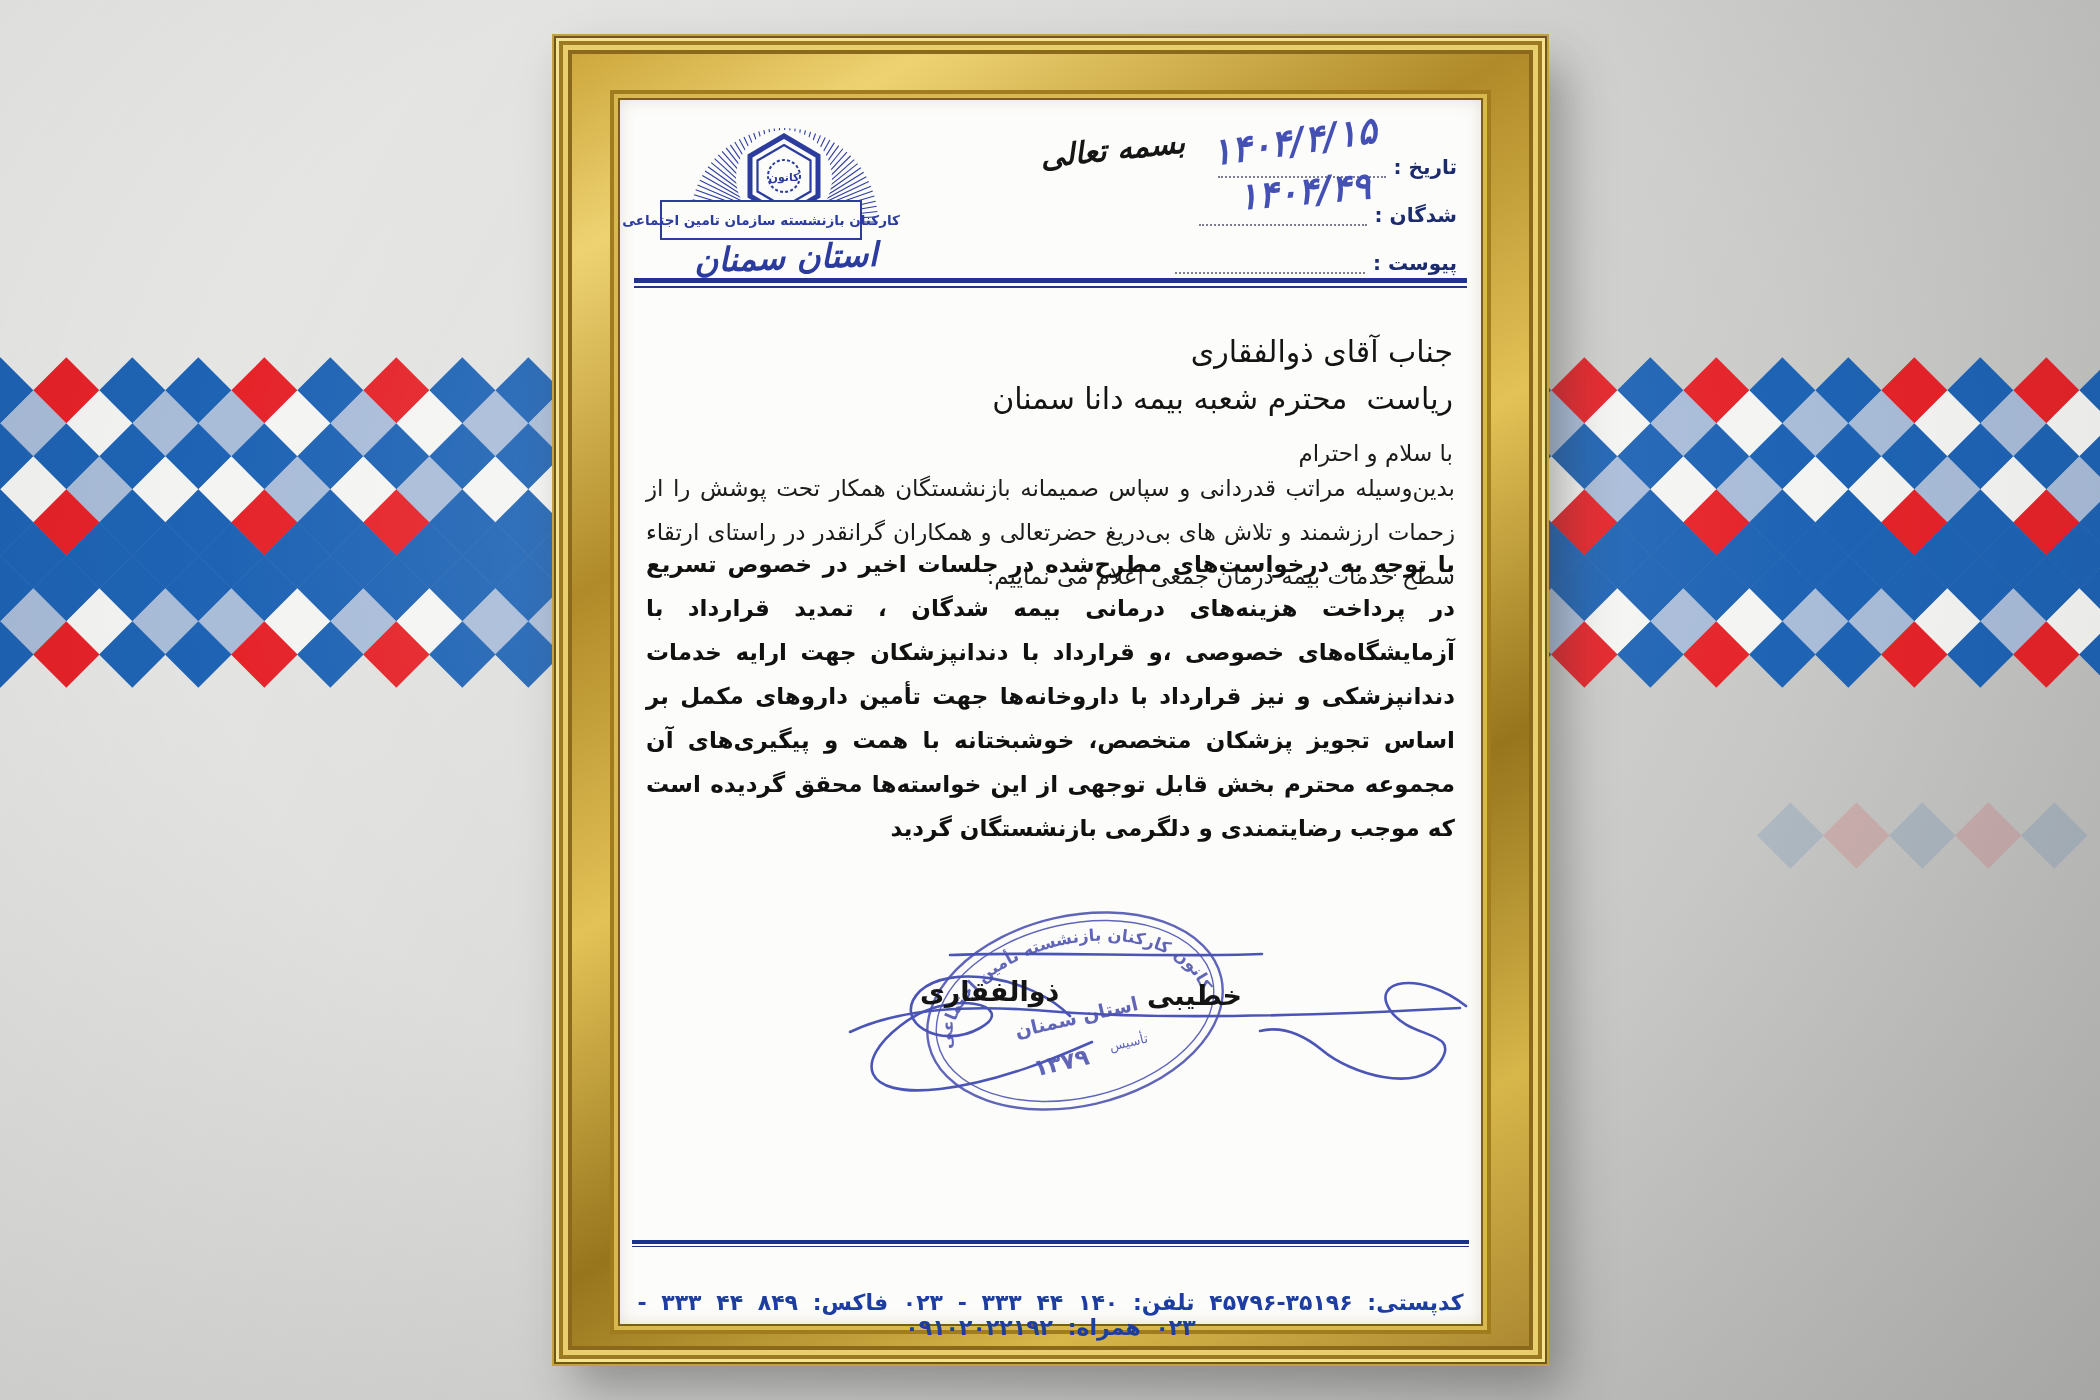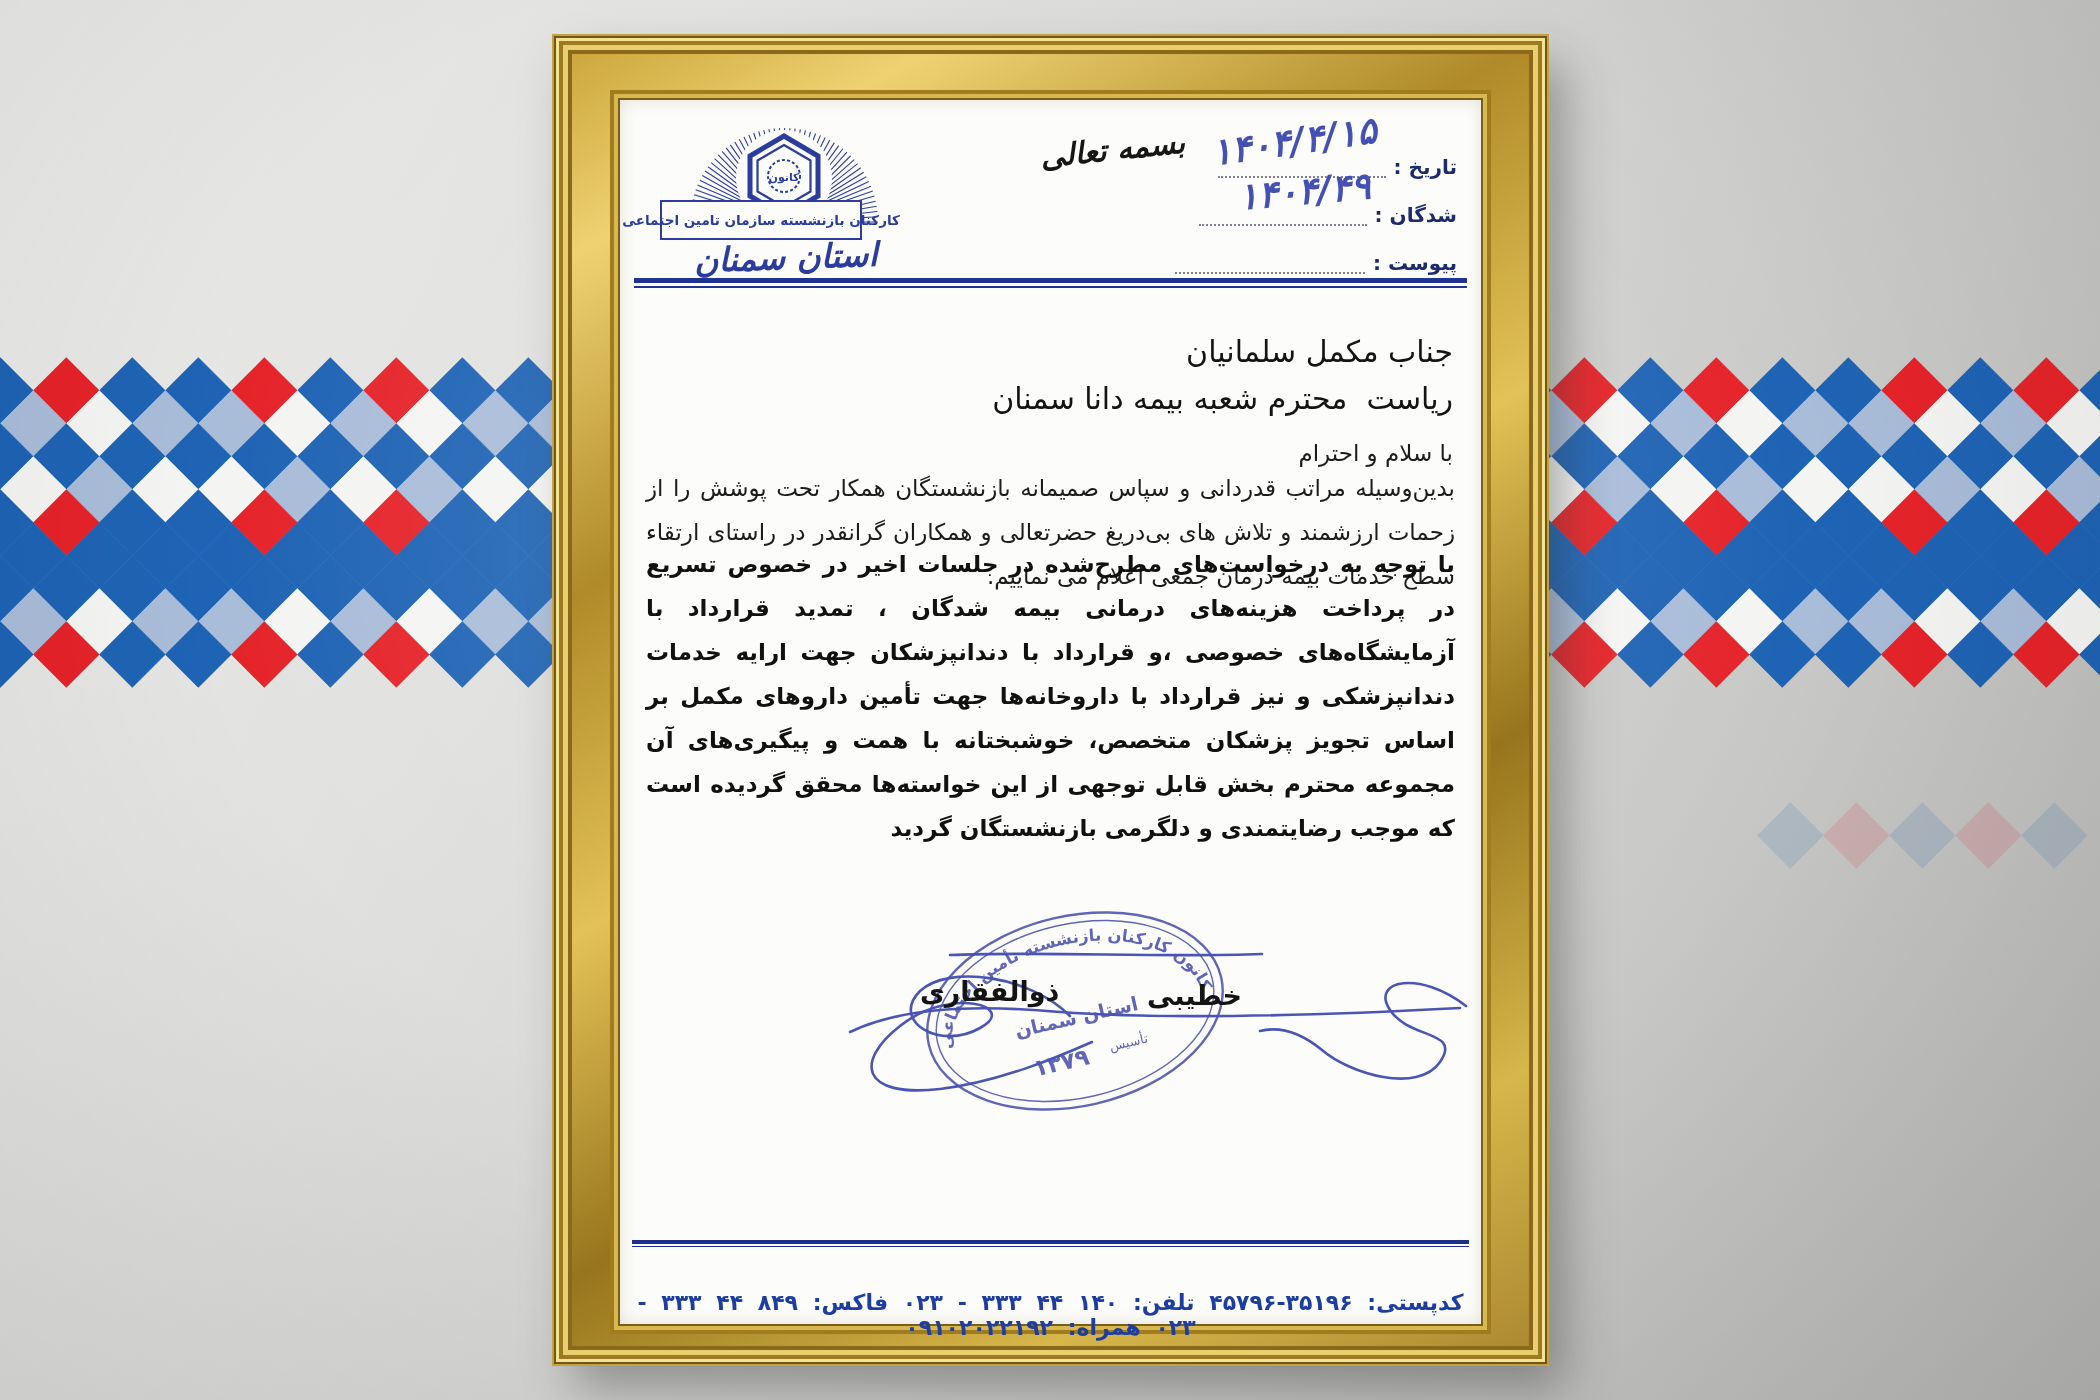--- a/index.html
+++ b/index.html
@@ -459,21 +459,21 @@
     </div>
     <div class="meta-row" style="top:152px;">
       <span class="meta-label">پیوست :</span>
       <span class="dots" style="width:190px;"></span>
     </div>
     <div class="hand date">۱۴۰۴/۴/۱۵</div>
     <div class="hand number">۱۴۰۴/۴۹</div>
 
     <div class="h-div"></div>
 
-    <div class="recipient1">جناب مکمل سلمانیان</div>
+    <div class="recipient1">جناب آقای ذوالفقاری</div>
     <div class="recipient2">ریاست  محترم شعبه بیمه دانا سمنان</div>
     <div class="salutation">با سلام و احترام</div>
 
     <div class="bodytext p1">بدین‌وسیله مراتب قدردانی و سپاس صمیمانه بازنشستگان همکار تحت پوشش را از زحمات ارزشمند و تلاش های بی‌دریغ حضرتعالی و همکاران گرانقدر در راستای ارتقاء سطح خدمات بیمه درمان جمعی اعلام می نماییم.</div>
     <div class="bodytext p2">با توجه به درخواست‌های مطرح‌شده در جلسات اخیر در خصوص تسریع در پرداخت هزینه‌های درمانی بیمه شدگان ، تمدید قرارداد با آزمایشگاه‌های خصوصی ،و قرارداد با دندانپزشکان جهت ارایه خدمات دندانپزشکی و نیز قرارداد با داروخانه‌ها جهت تأمین داروهای مکمل بر اساس تجویز پزشکان متخصص، خوشبختانه با همت و پیگیری‌های آن مجموعه محترم بخش قابل توجهی از این خواسته‌ها محقق گردیده است که موجب رضایتمندی و دلگرمی بازنشستگان گردید</div>
 
     <div class="sig-name name-right">خطیبی</div>
     <div class="sig-name name-left">ذوالفقاری</div>
 
     <svg class="stamp" width="320" height="210" viewBox="0 0 320 210">

